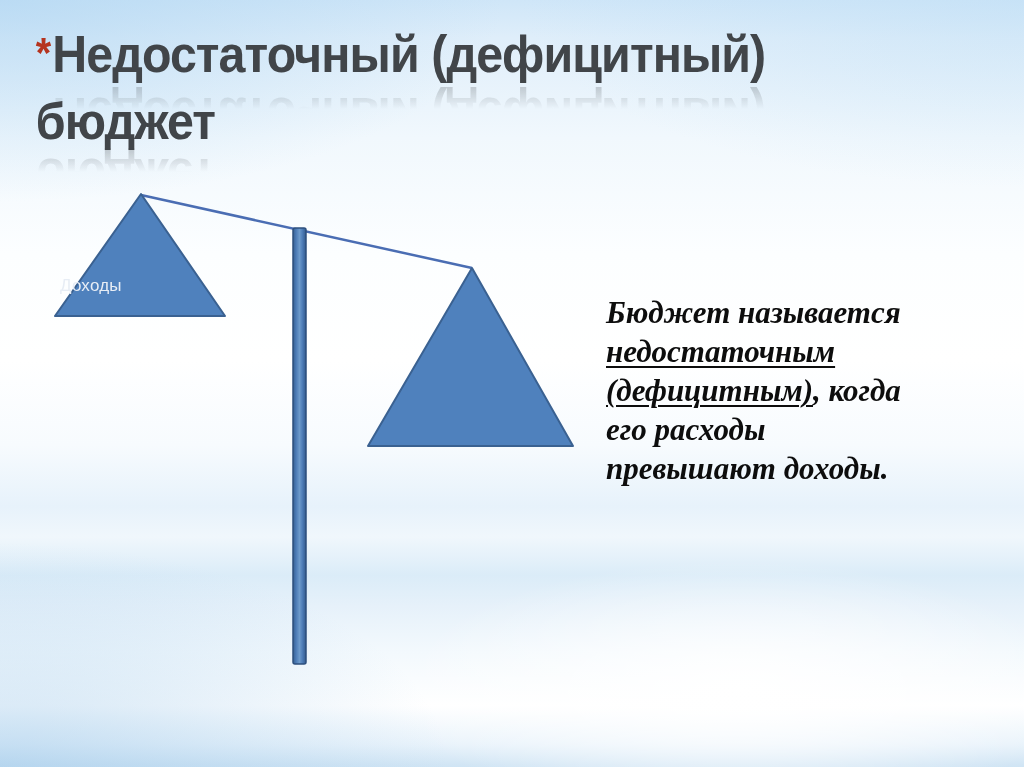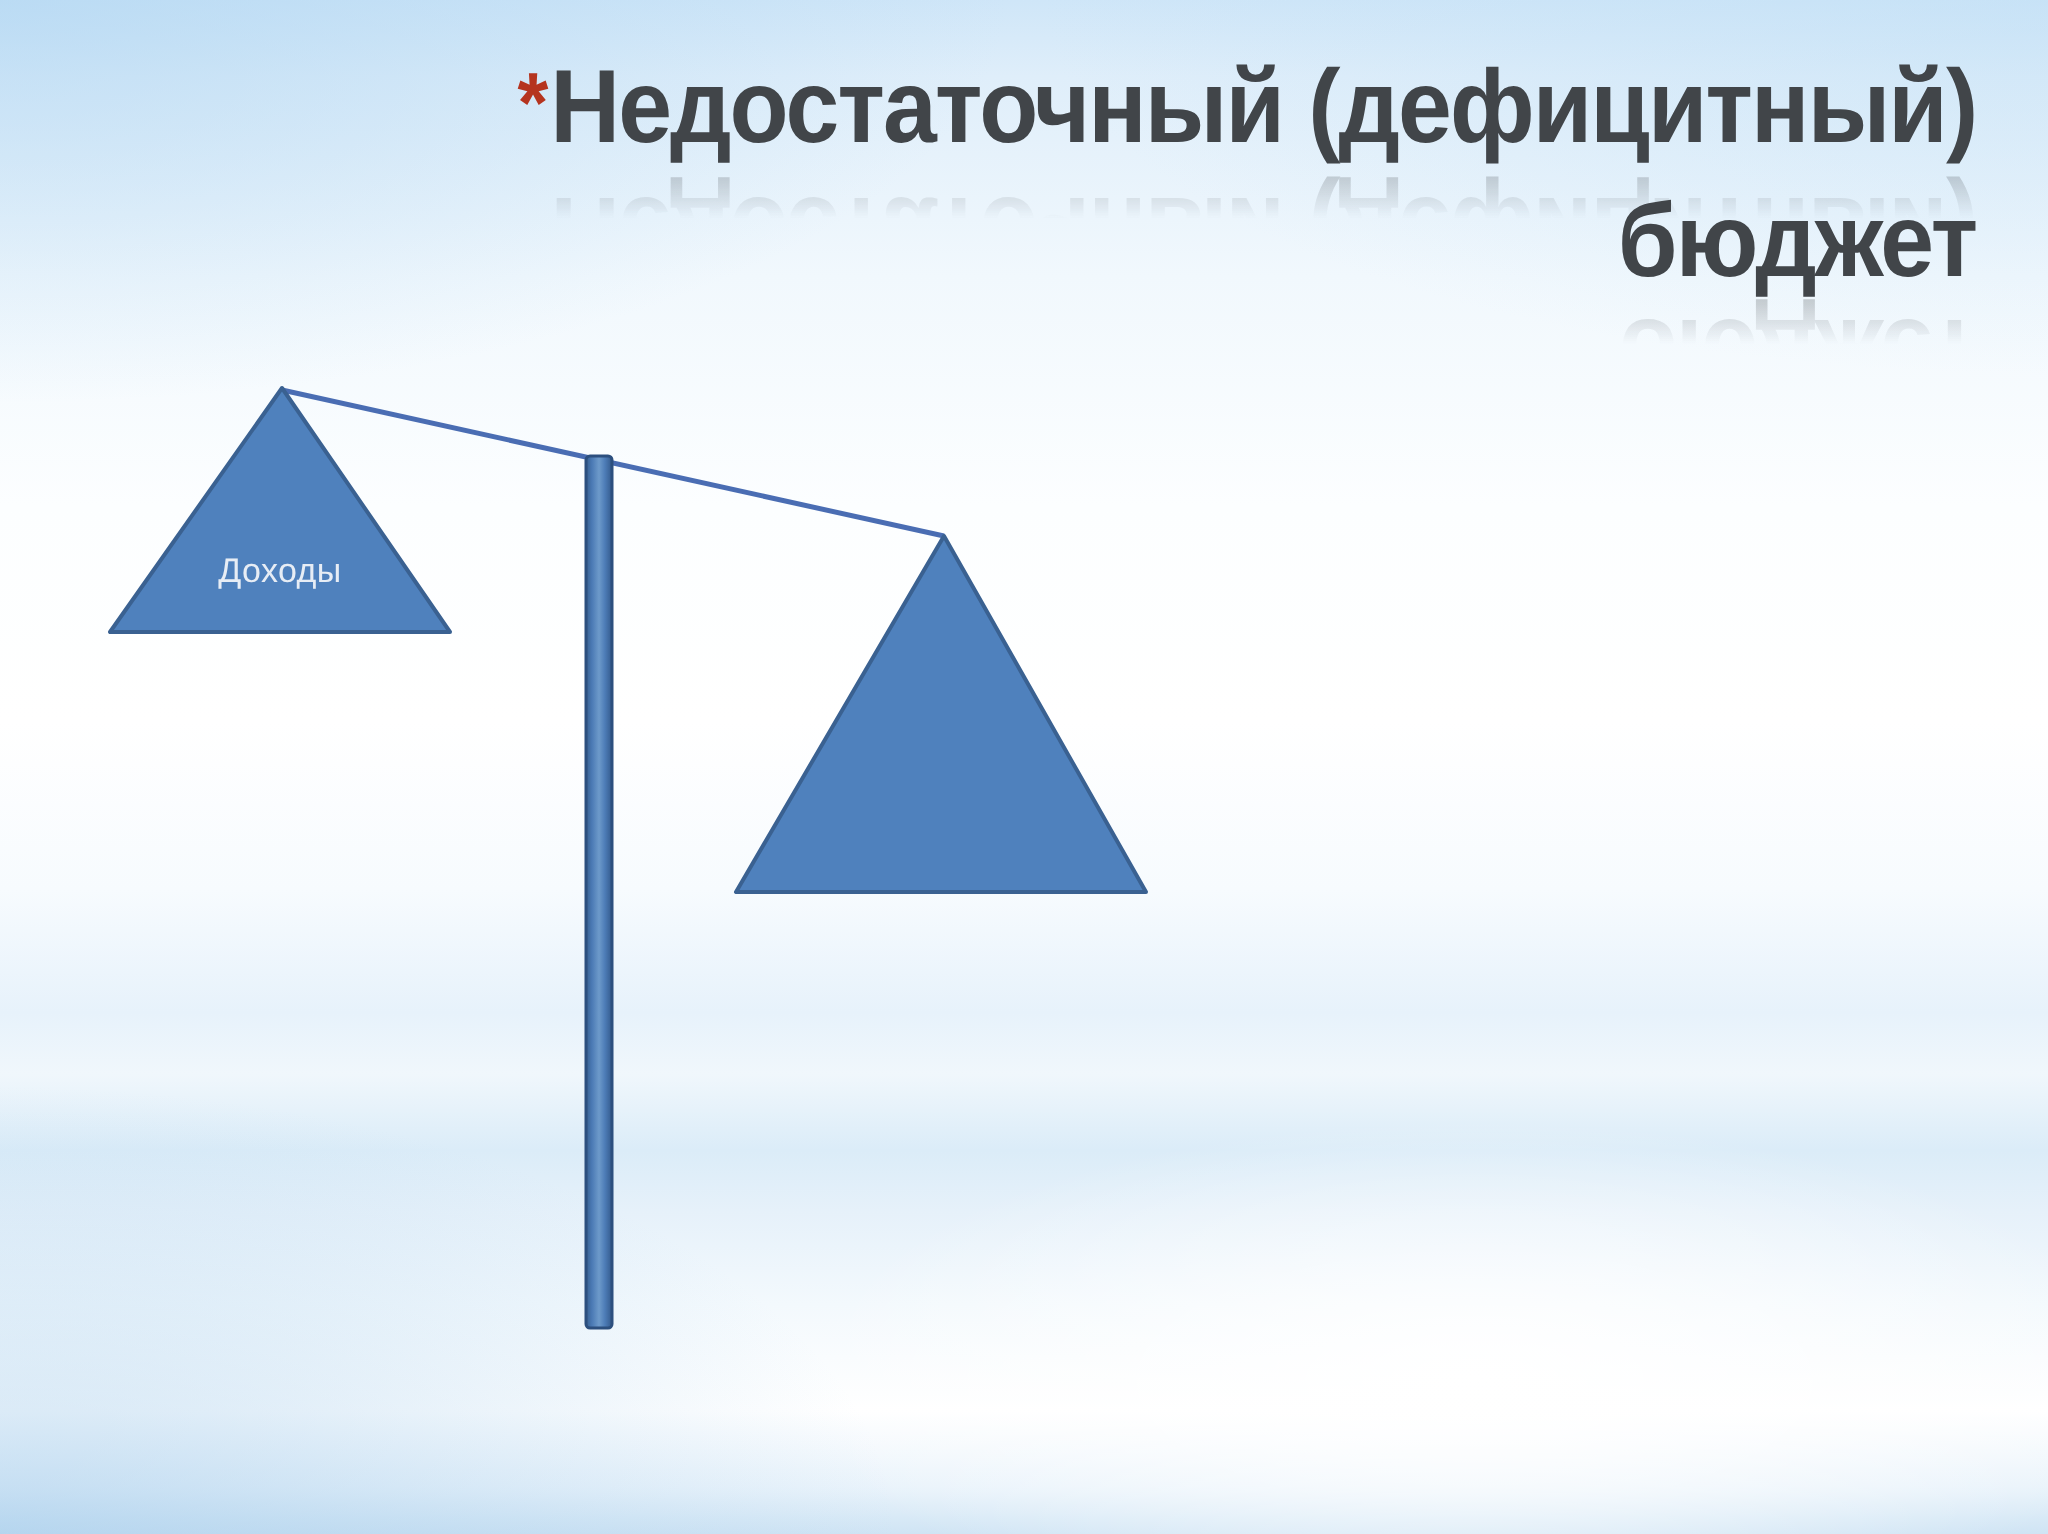--- a/index.html
+++ b/index.html
@@ -18,21 +18,21 @@
       linear-gradient(180deg,
         #cfe6f8 0%, #dfeefa 5%, #f1f8fd 18%, #fcfeff 33%, #ffffff 47%,
         #f7fbfe 58%, #e7f2fb 66%, #f0f7fc 70%, #dbecf8 75%, #e6f1fa 79%,
         #f3f9fd 85%, #ffffff 92%, #e9f3fb 97%, #cfe4f4 100%);
   }
 
   
   .title-block {
     position: absolute;
     top: 22px; left: 0; right: 0;
-    text-align: right;
+    text-align: left;
   }
   .title-line {
     display: block;
     font-weight: bold;
     font-size: 52px;
     line-height: 64px;
     letter-spacing: -1px;
     color: #414549;
     transform: scaleX(0.93);
     transform-origin: 50% 0;
@@ -48,21 +48,20 @@
   }
 
   
   .scale-svg {
     position: absolute;
     left: 0; top: 0;
     width: 1024px; height: 767px;
   }
   .shape-label {
     position: absolute;
-    text-align: center;
     font-size: 17px;
     color: #e7edf5;
     letter-spacing: 0.2px;
   }
   .label-income  { left: 60px;  top: 276px; width: 160px; }
   .label-expense { left: 390px; top: 393px; width: 160px; }
 
   
   .definition {
     position: absolute;
@@ -109,14 +108,21 @@
 
     <polygon points="141,194 55,316 225,316" stroke-width="2" stroke-linejoin="round" fill="#4f81bd"></polygon>
     <polygon points="141,194 55,316 225,316" fill="none" stroke-width="2" stroke-linejoin="round" stroke="#3a6191"></polygon>
 
     <polygon points="472,268 368,446 573,446" stroke-width="2" stroke-linejoin="round" fill="#4f81bd"></polygon>
     <polygon points="472,268 368,446 573,446" fill="none" stroke-width="2" stroke-linejoin="round" stroke="#3a6191"></polygon>
   </svg>
 
   <div class="shape-label label-income">Доходы</div>
 
+  <div class="definition">
+    <span>Бюджет называется</span><br>
+    <span class="u">недостаточным</span><br>
+    <span class="u">(дефицитным)</span><span>, когда</span><br>
+    <span>его расходы</span><br>
+    <span>превышают доходы.</span>
+  </div>
 
 </div>
 
 </body></html>

